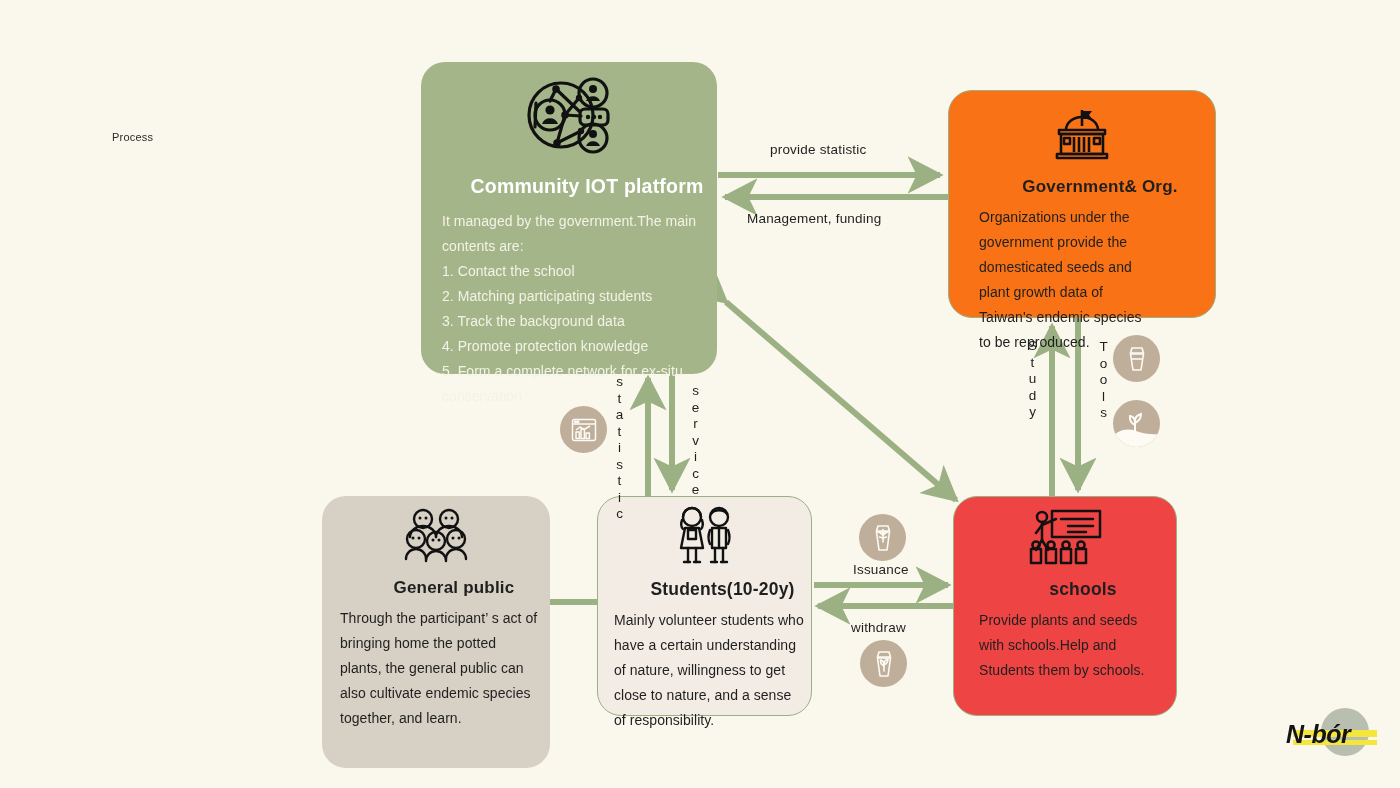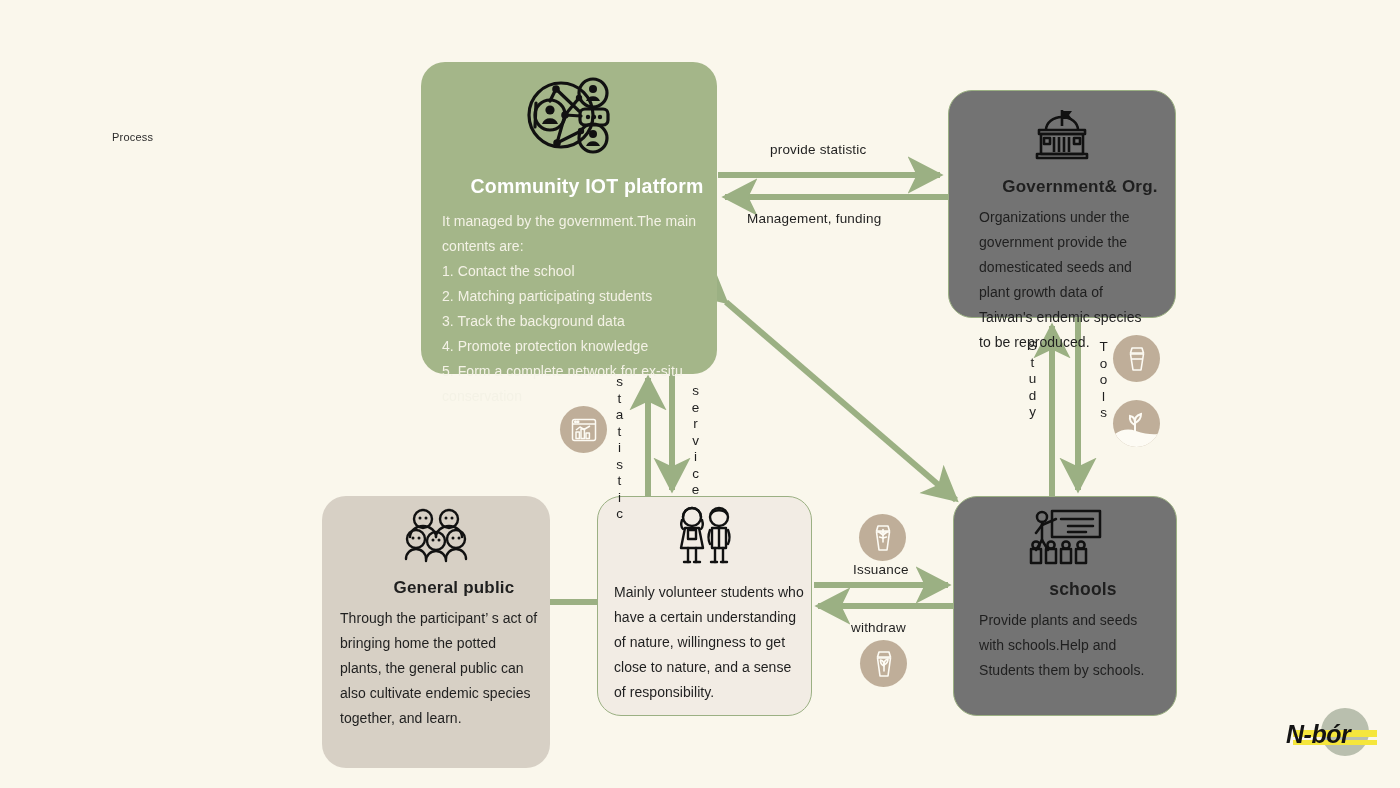--- a/index.html
+++ b/index.html
@@ -70,23 +70,23 @@
   #platform .card-body {
     color: #f4f2e6;
     margin: 11px 0 0 21px;
     width: 256px;
   }
 
   
   #government {
     left: 948px;
     top: 90px;
-    width: 228px;
+    width: 268px;
     height: 228px;
-    background: #737373;
+    background: #f97316;
     border: 1.6px solid #9bb083;
   }
   #government .card-icon { padding-top: 17px; }
   #government .card-title {
     color: #1f1f1f;
     font-size: 17px;
     margin-top: 9px;
   }
   #government .card-body {
     color: #1f1f1f;
@@ -135,21 +135,21 @@
     margin: 8px 0 0 16px;
     width: 190px;
   }
 
   
   #schools {
     left: 953px;
     top: 496px;
     width: 224px;
     height: 220px;
-    background: #737373;
+    background: #ef4444;
     border: 1.6px solid #9bb083;
   }
   #schools .card-icon { padding-top: 12px; }
   #schools .card-title {
     color: #1f1f1f;
     font-size: 17.5px;
     margin-top: 8px;
   }
   #schools .card-body {
     color: #1f1f1f;
@@ -391,20 +391,21 @@
           <line x1="46" y1="22" x2="46" y2="42"></line>
           <line x1="42" y1="42" x2="42" y2="56"></line>
           <line x1="50" y1="42" x2="50" y2="56"></line>
           <line x1="38" y1="56" x2="44" y2="56"></line>
           <line x1="48" y1="56" x2="54" y2="56"></line>
           <path d="M37 24 q-3 8 0 14"></path>
           <path d="M55 24 q3 8 0 14"></path>
         </g>
       </svg>
     </div>
+    <div class="card-title">Students(10-20y)</div>
     <div class="card-body">Mainly volunteer students who have a certain understanding of nature, willingness to get close to nature, and a sense of responsibility.</div>
   </div>
 
   <div class="card" id="schools">
     <div class="card-icon">
       <svg width="74" height="58" viewBox="0 0 74 58" xmlns="http://www.w3.org/2000/svg">
         <g fill="none" stroke="#111111" stroke-width="2.5" stroke-linejoin="round" stroke-linecap="round">
           <rect x="24" y="2" width="48" height="26"></rect>
           <line x1="33" y1="10" x2="65" y2="10"></line>
           <line x1="40" y1="17" x2="65" y2="17"></line>

